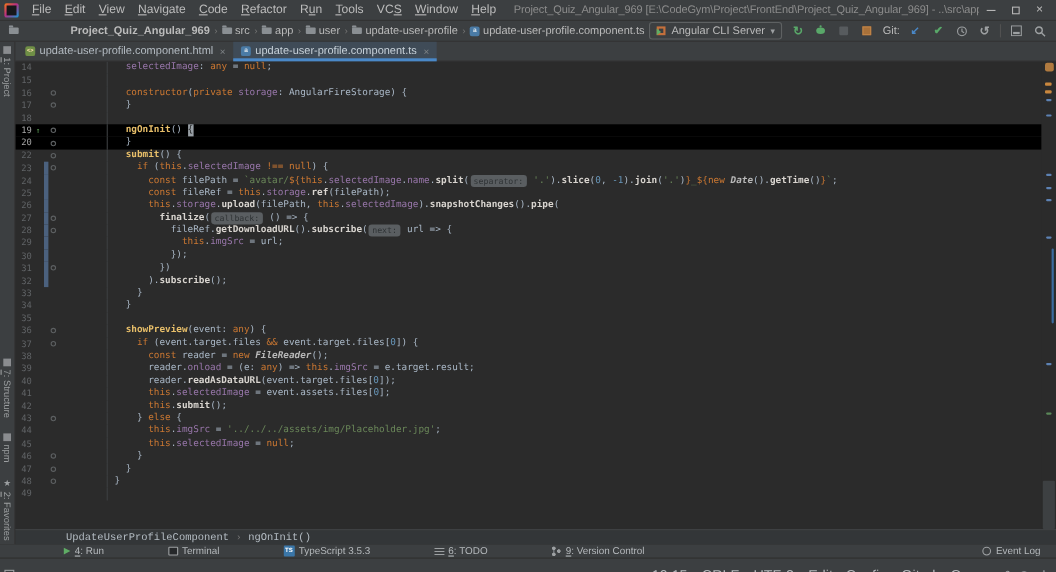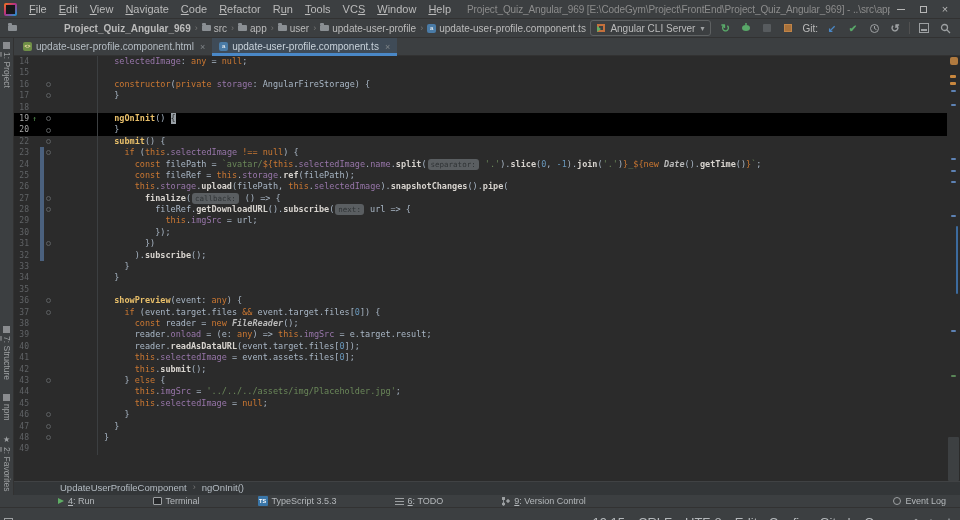--- a/index.html
+++ b/index.html
@@ -80,21 +80,21 @@
   .tk-c{color:#b9b9b9;font-weight:bold;font-style:italic;}
   .tk-h{background:#5a5e61;color:#2f3335;border-radius:3px;padding:0 3px;font-size:7.5px;margin:0 1px;}
   .tk-x{background:#99a0a6;color:#1c1e1f;}
 
   
   .stripe{top:56px;right:0;width:13px;height:425px;background:#2b2b2b;}
   .stripe .mark{position:absolute;border-radius:1px;}
   .corner-badge{position:absolute;top:1px;right:2px;width:8px;height:8px;background:#b07a3f;border-radius:2px;}
 
   
-  .crumb2{left:14px;top:481px;right:0;height:14px;background:#333638;border-top:1px solid #404244;box-sizing:border-box;display:flex;align-items:flex-start;padding-left:46px;font-size:9.5px;color:#b4bcc3;gap:6px;}
+  .crumb2{left:14px;top:481px;right:0;height:14px;background:#333638;border-top:1px solid #404244;box-sizing:border-box;display:flex;align-items:center;padding-left:46px;font-size:9.5px;color:#b4bcc3;gap:6px;font-family:Liberation Mono, monospace;}
   .crumb2 .sep{color:#777;font-size:9px;}
 
   
   .botbar{left:0;top:495px;right:0;height:12px;background:#3c3f41;display:flex;align-items:center;font-size:9px;color:#b4b8bb;}
   .botitem{display:flex;align-items:center;gap:4px;margin-left:26px;padding-left:32px;}
   .botbar .right{margin-left:auto;margin-right:14px;display:flex;align-items:center;gap:4px;}
   .ic-run{width:0;height:0;border-left:6px solid #5fad65;border-top:3.5px solid transparent;border-bottom:3.5px solid transparent;position:relative;display:inline-block;}
   .ic-terminal{width:9px;height:8px;background:#26282a;border:1px solid #9da0a2;border-radius:1px;box-sizing:border-box;display:inline-block;}
   .ic-ts{width:10px;height:10px;background:#3a76a8;border-radius:1px;display:inline-block;color:#fff;font:bold 5.5px/10px "Liberation Sans",sans-serif;text-align:center;}
   .ic-ts::before{content:"TS";}

